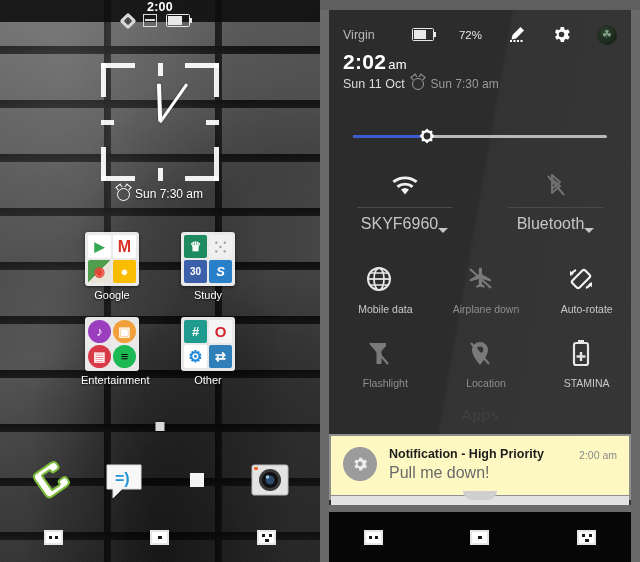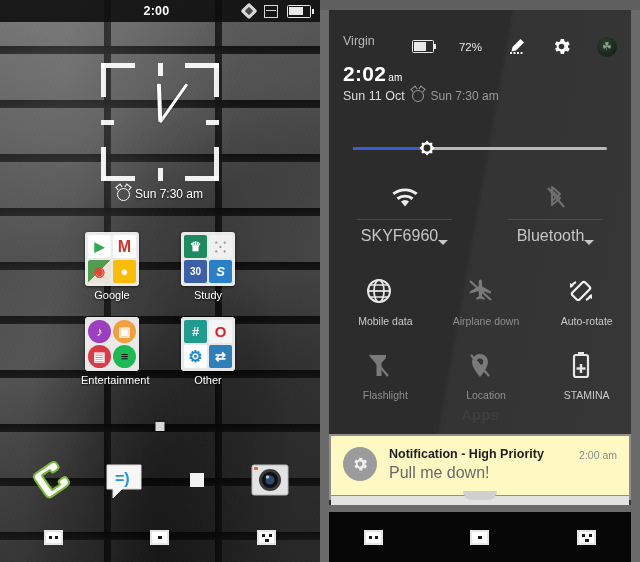--- a/index.html
+++ b/index.html
@@ -24,21 +24,21 @@
         background:
           radial-gradient(ellipse at 20% 12%, rgba(255,255,255,.13), transparent 48%),
           radial-gradient(ellipse at 78% 64%, rgba(0,0,0,.30), transparent 55%),
           radial-gradient(ellipse at 50% 98%, rgba(0,0,0,.45), transparent 60%);}
   .grain{position:absolute;inset:0;opacity:.20;
         background-image:
           repeating-linear-gradient(37deg, rgba(255,255,255,.06) 0 1px, rgba(0,0,0,0) 1px 3px),
           repeating-linear-gradient(117deg, rgba(0,0,0,.08) 0 1px, rgba(0,0,0,0) 1px 4px);}
 
   .statusbar{position:absolute;top:0;left:0;right:0;height:22px;background:rgba(12,12,12,.88);
-        display:flex;align-items:center;z-index:6;color:#fff;}
+        display:flex;align-items:center;z-index:6;color:#fff;flex-direction:column;}
   .sb-time{flex:1;text-align:center;font-size:12.5px;font-weight:bold;letter-spacing:.2px;}
   .sb-icons{display:flex;align-items:center;gap:9px;padding-right:9px;}
   .ico-diamond{width:12px;height:12px;background:#d8d8d8;transform:rotate(45deg);border-radius:2px;position:relative;}
   .ico-diamond:after{content:"";position:absolute;inset:3px;background:#4a4a4a;border-radius:1px;}
   .ico-tofu{width:12px;height:11px;border:1.6px solid #d8d8d8;position:relative;}
   .ico-tofu:after{content:"";position:absolute;left:1px;right:1px;top:4px;height:1.6px;background:#d8d8d8;}
   .ico-batt{width:22px;height:11px;border:1.6px solid #e8e8e8;border-radius:1.5px;position:relative;}
   .ico-batt:before{content:"";position:absolute;right:-3.6px;top:3px;width:2px;height:5px;background:#e8e8e8;}
   .ico-batt:after{content:"";position:absolute;left:1.2px;top:1.2px;bottom:1.2px;width:14px;background:#e8e8e8;}
 
@@ -98,31 +98,31 @@
   .qs-edge-l{position:absolute;left:0;top:0;bottom:0;width:9px;background:#6a6a6a;z-index:8;}
   .qs-edge-r{position:absolute;right:0;top:0;bottom:0;width:9px;background:#6a6a6a;z-index:8;}
   .qs-top-strip{position:absolute;left:0;right:0;top:0;height:10px;background:#5f5f5f;z-index:9;}
   .qs-sheen{position:absolute;inset:0;z-index:1;
         background:linear-gradient(100deg, rgba(255,255,255,0) 0%, rgba(255,255,255,0) 46%,
                    rgba(255,255,255,.035) 47%, rgba(255,255,255,.05) 100%);}
   .qs-body{position:absolute;left:9px;right:9px;top:10px;bottom:0;z-index:2;}
 
   .qs-statusrow{display:flex;align-items:center;padding:14px 14px 0 14px;}
   .carrier{color:#b8b8b8;font-size:12.5px;flex:1;}
-  .qs-sicons{display:flex;align-items:center;gap:25px;margin-top:12px;}
+  .qs-sicons{display:flex;align-items:center;gap:25px;}
   .qsb{width:20px;height:11px;border:1.6px solid #e8e8e8;border-radius:1.5px;position:relative;}
   .qsb:before{content:"";position:absolute;right:-3.4px;top:3px;width:2px;height:5px;background:#e8e8e8;}
   .qsb:after{content:"";position:absolute;left:1.2px;top:1.2px;bottom:1.2px;width:12px;background:#e8e8e8;}
   .pct{color:#e6e6e6;font-size:11.5px;}
   .avatar{width:20px;height:20px;border-radius:50%;background:radial-gradient(circle at 40% 35%,#2d4030,#0f1a10);
         display:flex;align-items:center;justify-content:center;font-size:11px;color:#89a98c;}
 
   .qs-clock{padding:5px 14px 0 14px;}
   .big-time{color:#fff;font-size:21px;font-weight:bold;letter-spacing:.3px;}
-  .big-time small{font-size:10px;font-weight:normal;margin-left:2px;}
+  .big-time small{font-size:13px;font-weight:normal;margin-left:2px;}
   .date-row{display:flex;align-items:center;gap:7px;margin-top:3px;}
   .date-txt{color:#dcdcdc;font-size:12.5px;}
   .alarm-txt{color:#9a9a9a;font-size:12px;}
   .alarm-glyph.sm{width:10px;height:10px;border-color:#9a9a9a;}
   .alarm-glyph.sm:before,.alarm-glyph.sm:after{border-color:#9a9a9a;}
 
   .brightness{margin:32px 24px 0 24px;position:relative;height:26px;display:flex;align-items:center;}
   .bslot{position:absolute;left:0;right:0;height:3px;background:#b9b9b9;border-radius:2px;}
   .bfill{position:absolute;left:0;height:3px;background:#3b5bd2;border-radius:2px;}
   .bthumb{position:absolute;width:24px;height:24px;margin-left:-12px;}

